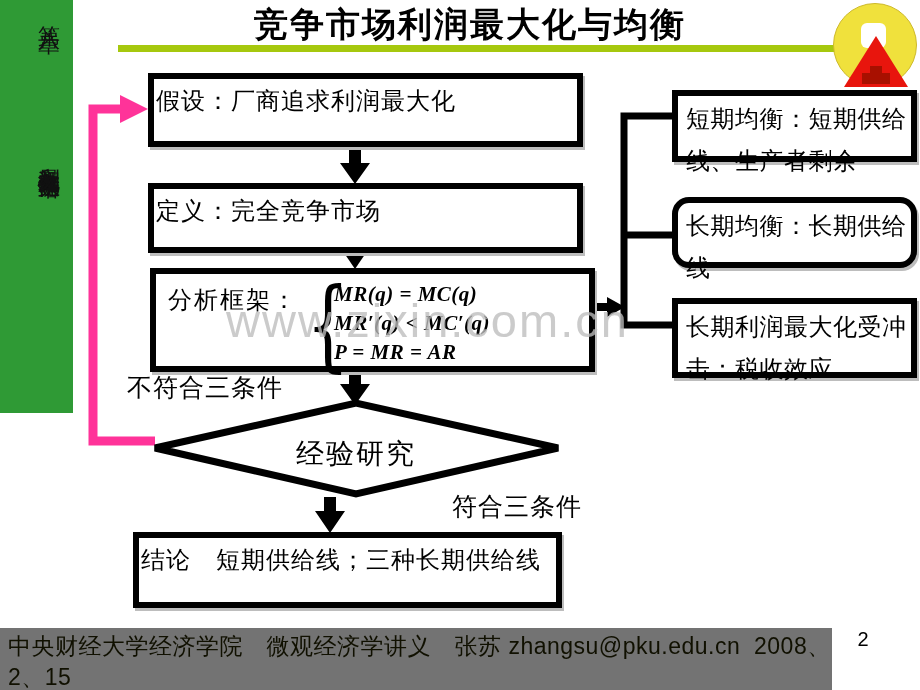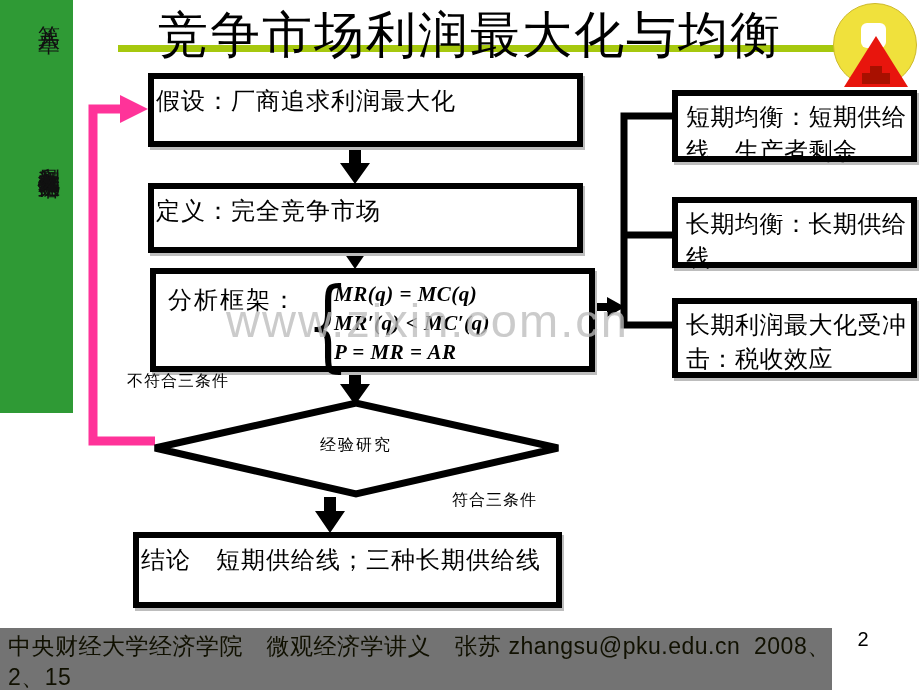--- a/index.html
+++ b/index.html
@@ -4,21 +4,21 @@
 <style>
   html,body{margin:0;padding:0;background:#fff;}
   .slide{position:relative;width:920px;height:690px;background:#ffffff;overflow:hidden;
          font-family:"Liberation Sans",sans-serif;}
   
   .sidebar{position:absolute;left:0;top:0;width:73px;height:413px;background:#2f9a35;z-index:2;}
   .v-text{position:absolute;writing-mode:vertical-rl;color:#111;font-size:22px;line-height:22px;}
   .chapter{left:38px;top:8px;letter-spacing:3px;}
   .chapter-title{left:38px;top:150px;letter-spacing:1px;}
   .page-title{position:absolute;left:80px;right:60px;top:2px;text-align:center;
-              font-size:50px;font-weight:400;color:#000;letter-spacing:2px;z-index:3;}
+              font-size:34px;font-weight:700;color:#000;letter-spacing:2px;z-index:3;}
   .title-underline{position:absolute;left:118px;top:45px;width:722px;height:7px;background:#a6c80e;z-index:2;}
   
   .logo{position:absolute;left:833px;top:1px;width:87px;height:90px;z-index:4;}
   .logo .coin{position:absolute;left:0;top:2px;width:82px;height:82px;border-radius:50%;
               background:#f0e13c;border:1px solid #cdb92a;}
   .logo .hole{position:absolute;left:28px;top:22px;width:25px;height:25px;background:#fff;border-radius:6px;}
   .logo .tri{position:absolute;left:11px;top:35px;width:0;height:0;
              border-left:32px solid transparent;border-right:32px solid transparent;
              border-bottom:51px solid #e8150d;}
   .logo .gate{position:absolute;left:29px;top:72px;width:28px;height:11px;background:#a81000;}
@@ -30,30 +30,30 @@
   .b1{left:148px;top:73px;width:435px;height:74px;}
   .b2{left:148px;top:183px;width:435px;height:70px;}
   .b3{left:150px;top:268px;width:445px;height:104px;}
   .b3 .label{position:absolute;left:12px;top:10px;font-size:24px;letter-spacing:2px;}
   .b3 .brace{position:absolute;left:150px;top:-8px;font-family:"DejaVu Serif",serif;
              font-size:98px;font-weight:400;transform:scale(.7,1.02);transform-origin:left top;}
   .b3 .eqs{position:absolute;left:178px;top:6px;font-family:"Liberation Serif",serif;
            font-style:italic;font-weight:700;font-size:21px;line-height:29px;letter-spacing:.5px;}
   .concl{left:133px;top:532px;width:429px;height:76px;}
   .rbox{left:672px;width:245px;}
-  .rbox .txt{padding:4px 4px 4px 8px;line-height:34px;letter-spacing:.5px;}
+  .rbox .txt{padding:4px 4px 4px 8px;line-height:42px;letter-spacing:.5px;font-family:Liberation Mono, monospace;}
   .r1{top:90px;height:72px;}
-  .r2{top:197px;height:71px;}
+  .r2{top:197px;height:71px;border-radius:17px;}
   .r3{top:298px;height:80px;}
   
-  .flabel{position:absolute;font-size:16px;color:#000;z-index:3;letter-spacing:1px;}
+  .flabel{position:absolute;font-size:25px;color:#000;z-index:3;letter-spacing:1px;}
   .lbl-no{left:127px;top:371px;}
   .lbl-yes{left:452px;top:490px;}
   .diamond-label{position:absolute;left:276px;top:435px;width:160px;text-align:center;
-                 font-size:16px;letter-spacing:2px;z-index:3;}
+                 font-size:28px;letter-spacing:2px;z-index:3;}
   
   .connectors{position:absolute;left:0;top:0;z-index:1;}
   
   .watermark{position:absolute;left:226px;top:293px;font-size:47px;letter-spacing:2px;
              color:rgba(188,188,188,.78);z-index:6;white-space:nowrap;text-align:center;}
   
   .footer-bar{position:absolute;left:0;top:612px;width:832px;height:78px;background:#737373;z-index:2;margin-top:16px;}
   .footer-text{padding:3px 0 0 8px;font-size:23px;line-height:31px;color:#101000;
                white-space:pre-wrap;letter-spacing:.5px;}
   .page-number{position:absolute;left:848px;top:628px;width:30px;text-align:center;

